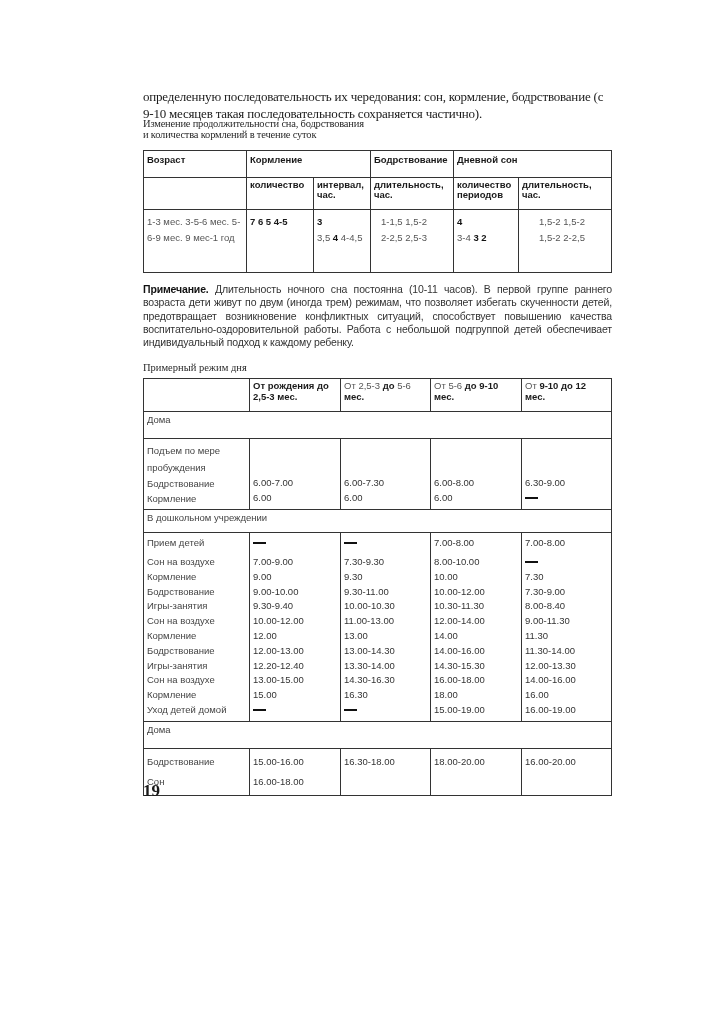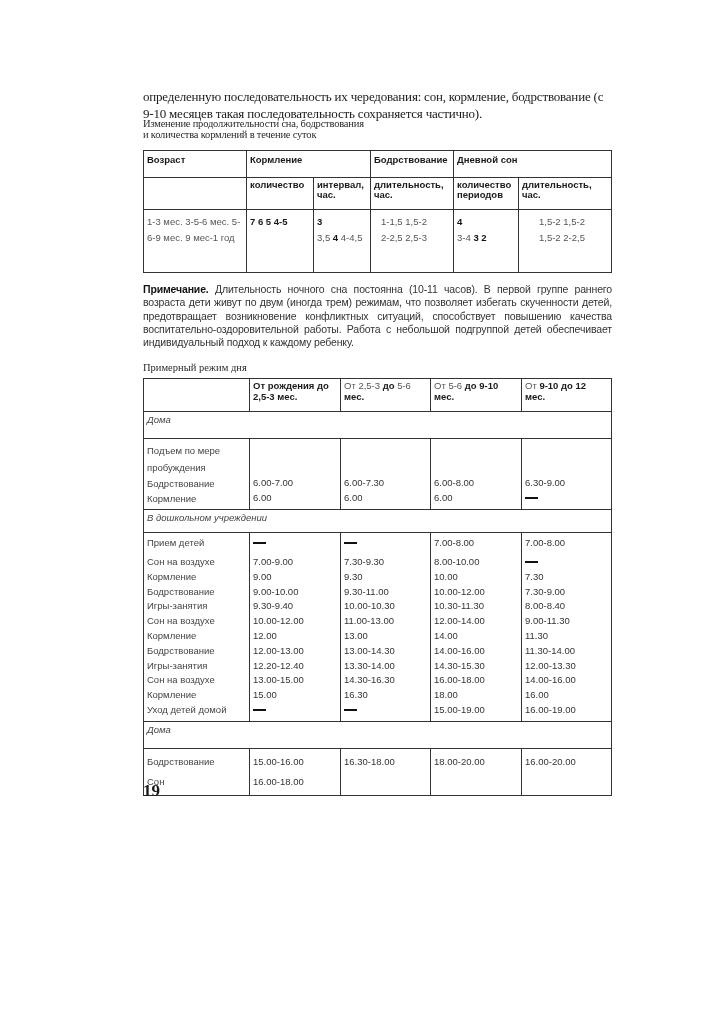--- a/index.html
+++ b/index.html
@@ -21,21 +21,21 @@
   .t1 .gray { color: #555; }
 
   .note { position: absolute; left: 143px; top: 283px; width: 469px; font-size: 10.5px; line-height: 13.3px; text-align: justify; color: #333; letter-spacing: -0.15px; }
   .note b { color: #111; }
 
   .t2-caption { position: absolute; left: 143px; top: 362px; font-size: 10.5px; color: #2a2a2a; }
 
   .t2 { left: 143px; top: 378px; width: 469px; font-size: 9.5px; }
   .t2 .hdr td { height: 29px; line-height: 11px; padding-top: 1px; }
   .t2 .hdr .thin { color: #555; font-weight: normal; }
-  .t2 .section td { font-style: italic; color: #444; height: 18px; padding-top: 2px; }
+  .t2 .section td { color: #444; height: 18px; padding-top: 2px; }
   .t2 .block td { line-height: 14.8px; color: #333; padding-top: 3px; padding-bottom: 3px; }
   .t2 .block td.lbl { color: #444; }
   .t2 td.w1 { width: 99px; }
   .t2 td.w2 { width: 84px; }
   .t2 td.w3 { width: 83px; }
   .t2 td.w4 { width: 84px; }
   .dash { display: inline-block; width: 13px; height: 2px; background: #111; vertical-align: middle; }
 
   .page-num { position: absolute; left: 143px; top: 781px; font-size: 17px; font-weight: bold; }
 </style>

